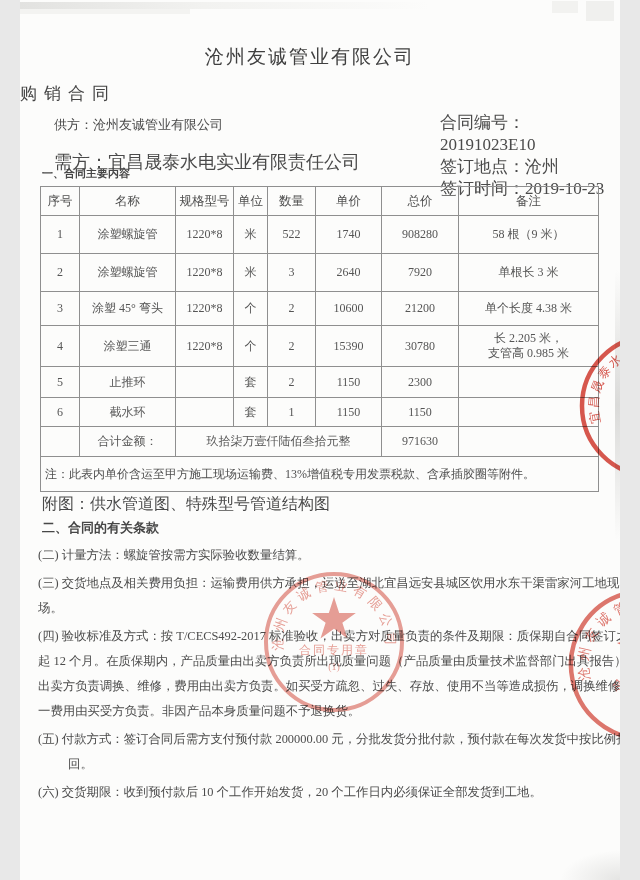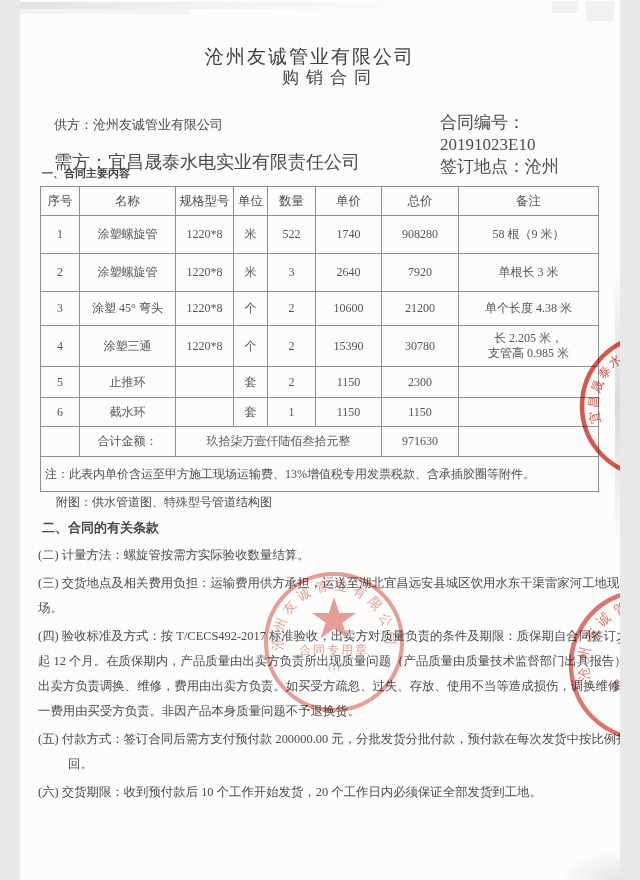--- a/index.html
+++ b/index.html
@@ -15,41 +15,41 @@
   .artifact-top2{position:absolute;top:9px;left:0;width:170px;height:5px;background:#f3f3f1;}
   .artifact-topright{position:absolute;top:1px;right:42px;width:26px;height:12px;background:#f2f2f0;}
   .artifact-topright2{position:absolute;top:1px;right:6px;width:28px;height:20px;background:#f0f0ee;}
   .artifact-right{position:absolute;top:270px;right:0;width:5px;height:270px;
     background:linear-gradient(rgba(200,200,198,0),rgba(190,190,188,.55),rgba(200,200,198,0));}
   .artifact-bottomright{position:absolute;bottom:0;right:0;width:60px;height:30px;
     background:radial-gradient(ellipse at bottom right,rgba(205,205,203,.5),rgba(255,255,255,0) 70%);}
 
   .doc-title{position:absolute;top:44px;left:0;width:580px;margin:0;text-align:center;
     font-size:19px;font-weight:400;letter-spacing:2px;color:#404040;}
-  .doc-subtitle{position:absolute;top:66px;left:0;width:580px;margin:0;text-align:center;
-    font-size:17px;font-weight:400;letter-spacing:7px;color:#444;padding-left:20px;}
+  .doc-subtitle{position:absolute;top:82px;left:0;width:580px;margin:0;text-align:left;
+    font-size:17px;font-weight:400;letter-spacing:7px;color:#444;}
 
   .supplier-line{position:absolute;left:34px;top:116px;font-size:13px;}
   .buyer-line{position:absolute;left:34px;top:150px;font-size:18px;}
   .meta-block{position:absolute;left:420px;top:112px;font-size:17px;line-height:22px;}
 
   .sec1-heading{position:absolute;left:22px;top:166px;font-size:11px;font-weight:600;color:#474747;}
 
   table.items{position:absolute;left:20px;top:186px;width:558px;border-collapse:collapse;
     font-size:12px;color:#555;table-layout:fixed;}
   table.items th,table.items td{border:1px solid #8f8f8f;text-align:center;vertical-align:middle;
     padding:1px 2px;font-weight:400;overflow:hidden;}
   table.items thead th{height:26px;font-size:12.5px;color:#4e4e4e;}
   tr.r1 td{height:35px;} tr.r2 td{height:35px;} tr.r3 td{height:31px;}
   tr.r4 td{height:38px;} tr.r5 td{height:28px;} tr.r6 td{height:26px;}
   tr.total-row td{height:27px;}
   td.remark{white-space:pre-line;line-height:15px;}
   tr.note-row td{height:32px;text-align:left;padding-left:4px;font-size:12px;color:#4e4e4e;}
 
-  .attachment-line{position:absolute;left:36px;top:494px;font-size:12px;font-family:Liberation Serif, serif;}
+  .attachment-line{position:absolute;left:22px;top:494px;font-size:16px;font-family:Liberation Serif, serif;}
   .sec2-heading{position:absolute;left:22px;top:519px;font-size:13px;font-weight:600;color:#474747;}
 
   .clauses{position:absolute;left:18px;top:543px;width:606px;font-size:12.4px;line-height:25px;color:#4c4c4c;}
   .clause{margin:0 0 3px 0;}
   .clause:nth-of-type(4){padding-left:30px;text-indent:-30px;}
 
   
   .stamp{position:absolute;mix-blend-mode:multiply;pointer-events:none;}
   .stamp-buyer{left:532px;top:306px;color:#d23a2f;opacity:.85;filter:blur(.4px);}
   .stamp-mid{left:224px;top:552px;color:#da6457;opacity:.62;filter:blur(.5px);}
@@ -73,20 +73,21 @@
 
   <h1 class="doc-title">沧州友诚管业有限公司</h1>
   <h2 class="doc-subtitle">购销合同</h2>
 
   <div class="supplier-line">供方：沧州友诚管业有限公司</div>
   <div class="buyer-line">需方：宜昌晟泰水电实业有限责任公司</div>
 
   <div class="meta-block">
     <div>合同编号：20191023E10</div>
     <div>签订地点：沧州</div>
+    <div>签订时间：2019-10-23</div>
   </div>
 
   <div class="sec1-heading">一、合同主要内容</div>
 
   <table class="items">
     <colgroup>
       <col style="width:39px">
         <col style="width:96px">
         <col style="width:58px">
         <col style="width:34px">

